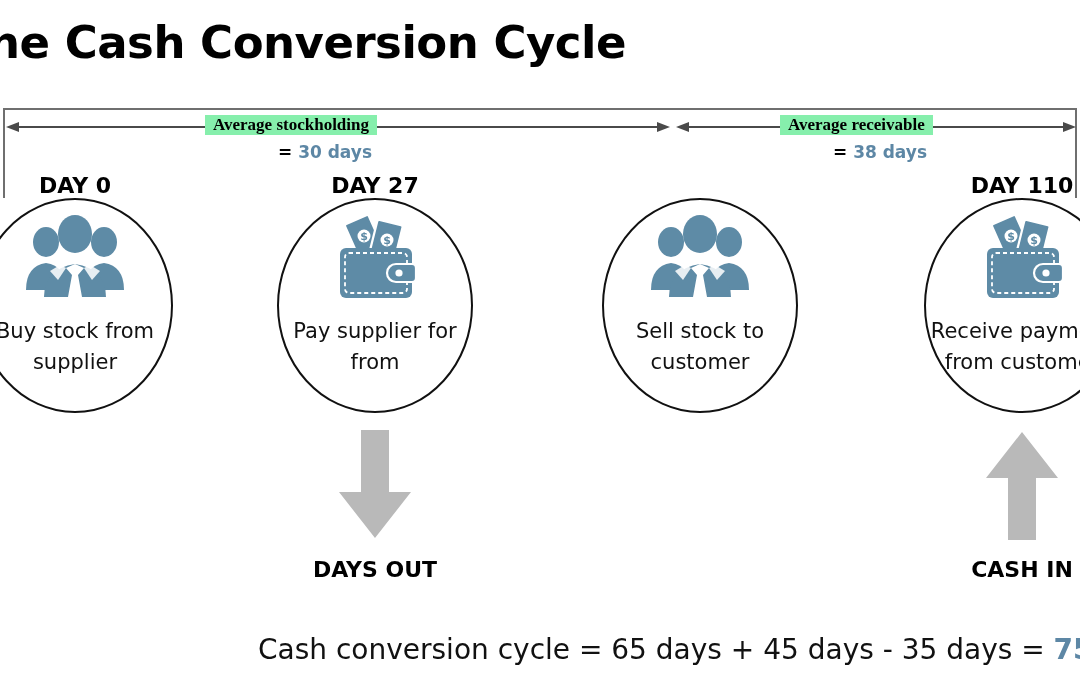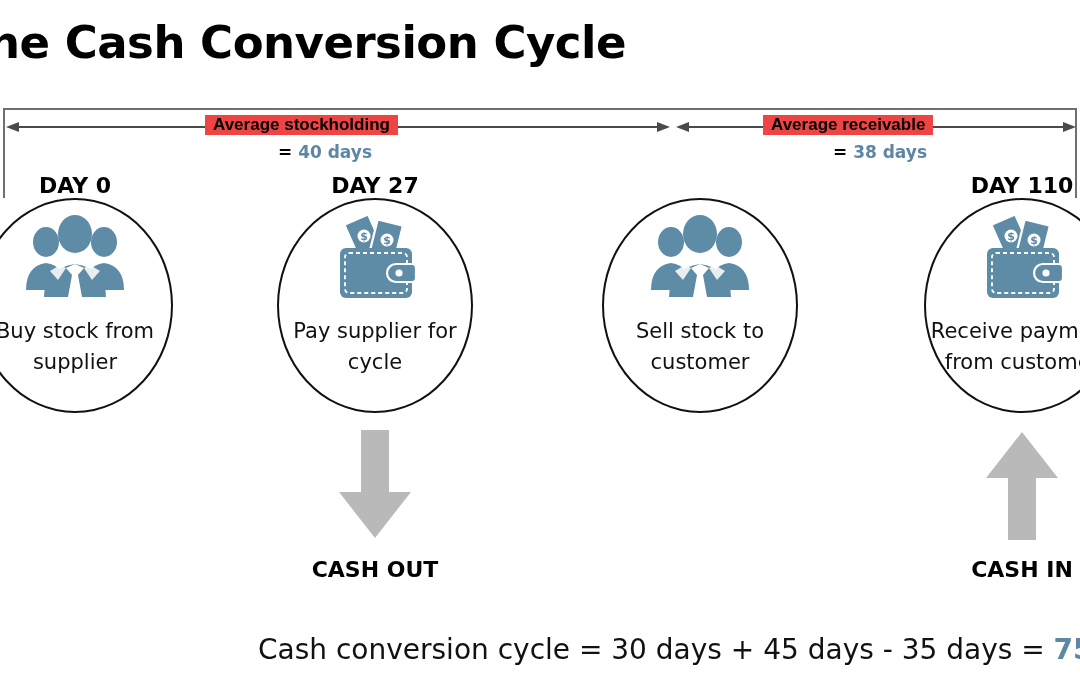--- a/index.html
+++ b/index.html
@@ -29,26 +29,26 @@
   }
 
   
   .measure{position:absolute;height:26px;top:114px;}
   #measure-stock{left:6px;width:664px;}
   #measure-recv{left:676px;width:400px;}
   .measure svg{display:block;width:100%;height:26px;}
 
   .measure-label{
     position:absolute;text-align:center;
-    font-family:Liberation Sans, sans-serif;
+    font-family:Liberation Serif, serif;
     font-weight:700;font-size:17px;color:#000;
-    background:#ef4444;padding:0 8px;line-height:20px;white-space:nowrap;
+    background:#86efac;padding:0 8px;line-height:20px;white-space:nowrap;
   }
   #label-stock{left:205px;top:115px;}
-  #label-recv{left:763px;top:115px;}
+  #label-recv{left:780px;top:115px;}
 
   .measure-days{
     position:absolute;text-align:center;white-space:nowrap;
     font-family:"DejaVu Sans","Liberation Sans",sans-serif;
     font-weight:700;font-size:17px;line-height:20px;color:#000;
   }
   #days-stock{left:225px;top:142px;width:200px;}
   #days-recv{left:780px;top:142px;width:200px;}
   .days-val{color:#5d87a5;}
 
@@ -121,21 +121,21 @@
 
   <div class="measure" id="measure-stock">
     <svg viewBox="0 0 664 26" preserveAspectRatio="none">
       <line x1="8" y1="13" x2="656" y2="13" stroke="#4a4a4a" stroke-width="2"></line>
       <polygon points="0,13 13,8 13,18" fill="#4a4a4a"></polygon>
       <polygon points="664,13 651,8 651,18" fill="#4a4a4a"></polygon>
     </svg>
   </div>
   <div class="measure-label" id="label-stock">Average stockholding</div>
   <div class="measure-days" id="days-stock">
-    <span>= </span><span class="days-val">40 days</span>
+    <span>= </span><span class="days-val">30 days</span>
   </div>
 
   <div class="measure" id="measure-recv">
     <svg viewBox="0 0 400 26" preserveAspectRatio="none">
       <line x1="8" y1="13" x2="392" y2="13" stroke="#4a4a4a" stroke-width="2"></line>
       <polygon points="0,13 13,8 13,18" fill="#4a4a4a"></polygon>
       <polygon points="400,13 387,8 387,18" fill="#4a4a4a"></polygon>
     </svg>
   </div>
   <div class="measure-label" id="label-recv">Average receivable</div>
@@ -184,21 +184,21 @@
         <g fill="#5e8ba6" font-family="DejaVu Sans, sans-serif" font-size="11" font-weight="700" text-anchor="middle">
           <text x="41" y="28">$</text>
           <text x="64" y="32">$</text>
         </g>
         <rect x="17" y="36" width="72" height="50" rx="6" fill="#5e8ba6"></rect>
         <rect x="22" y="41" width="62" height="40" rx="4" fill="none" stroke="#ffffff" stroke-width="1.8" stroke-dasharray="4 3"></rect>
         <path d="M73 52 h16 a4 4 0 0 1 4 4 v10 a4 4 0 0 1 -4 4 h-16 a9 9 0 0 1 0 -18 z" fill="#5e8ba6" stroke="#ffffff" stroke-width="2.2"></path>
         <circle cx="76" cy="61" r="3.6" fill="#ffffff"></circle>
       </svg>
     </div>
-    <div class="caption">Pay supplier for cycle</div>
+    <div class="caption">Pay supplier for from</div>
   </div>
 
   <div class="node" id="node-2">
     <div class="ellipse"></div>
     <div class="glyph">
       <svg viewBox="0 0 104 92">
         <g fill="#5e8ba6">
           <ellipse cx="23" cy="30" rx="13" ry="15"></ellipse>
           <path d="M3 78 q0-24 20-27 q20 3 20 27 z"></path>
           <ellipse cx="81" cy="30" rx="13" ry="15"></ellipse>
@@ -239,24 +239,24 @@
       </svg>
     </div>
     <div class="caption">Receive payment from customer</div>
   </div>
 
   <div class="flow" id="flow-out">
     <svg viewBox="0 0 76 110">
       <polygon points="24,0 52,0 52,62 74,62 38,108 2,62 24,62" fill="#b9b9b9"></polygon>
     </svg>
   </div>
-  <div class="flow-label" id="flow-label-out">CASH OUT</div>
+  <div class="flow-label" id="flow-label-out">DAYS OUT</div>
 
   <div class="flow" id="flow-in">
     <svg viewBox="0 0 76 110">
       <polygon points="38,2 74,48 52,48 52,110 24,110 24,48 2,48" fill="#b9b9b9"></polygon>
     </svg>
   </div>
   <div class="flow-label" id="flow-label-in">CASH IN</div>
 
-  <div id="formula"><span>Cash conversion cycle = 30 days + 45 days - 35 days = </span><span class="result">75 DAYS</span></div>
+  <div id="formula"><span>Cash conversion cycle = 65 days + 45 days - 35 days = </span><span class="result">75 DAYS</span></div>
 
 </div>
 
 </body></html>

